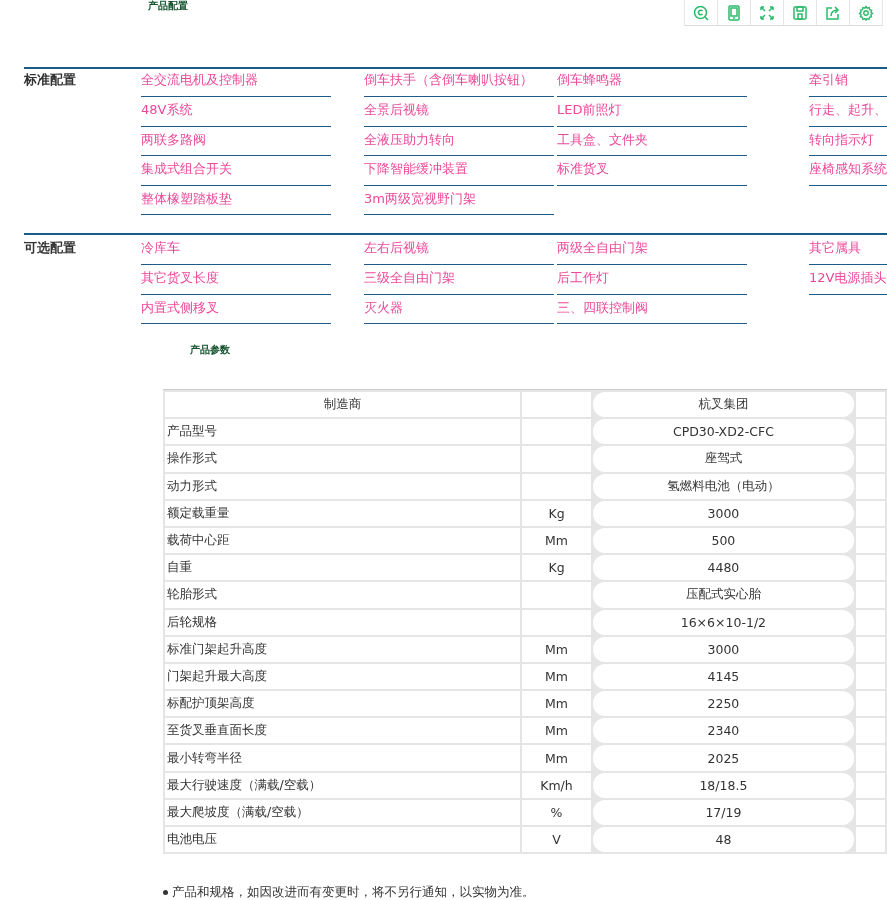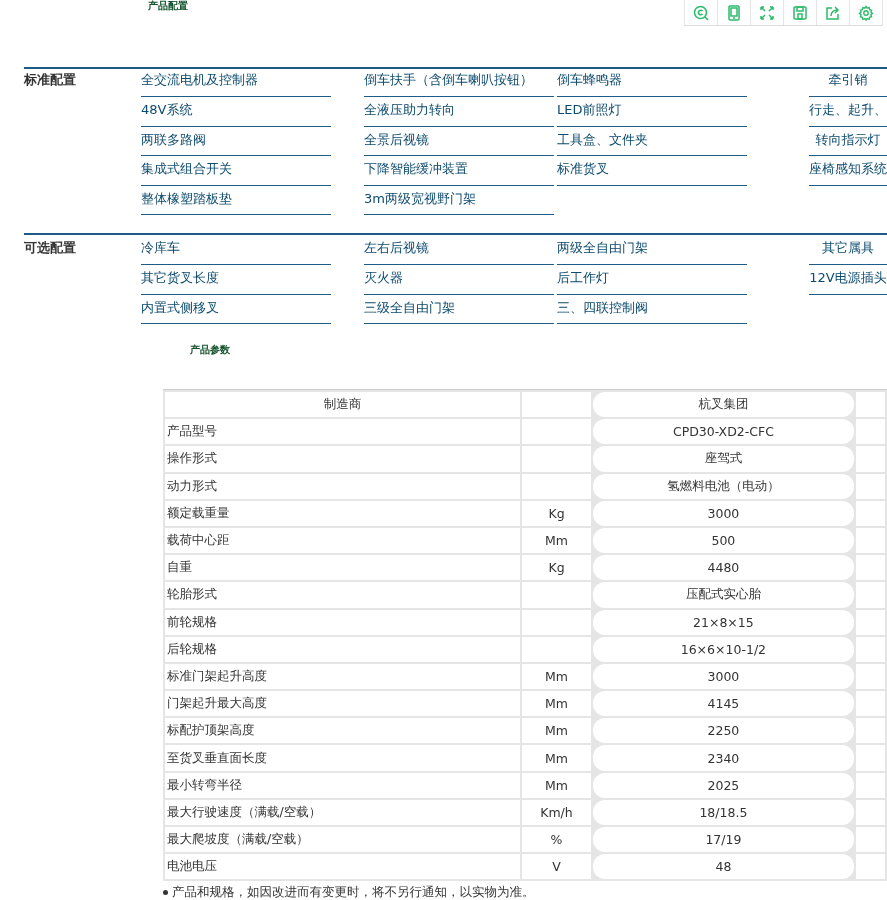--- a/index.html
+++ b/index.html
@@ -11,28 +11,28 @@
     #title-params { left: 190px; top: 343px; }
 
     .toolbar { position: absolute; left: 684px; top: 0; height: 26px; display: flex; border-bottom: 1px solid #dcdcdc; border-left: 1px solid #e6e6e6; }
     .tool-btn { width: 33px; height: 25px; display: flex; align-items: center; justify-content: center; border-right: 1px solid #e6e6e6; cursor: pointer; }
     .tool-btn svg { width: 16px; height: 16px; }
 
     .config-block { position: absolute; left: 0; width: 887px; }
     .config-block .rule { position: absolute; left: 24px; right: 0; height: 2px; background: #1e5b86; top: 0; }
     .config-label { position: absolute; left: 24px; font-weight: bold; font-size: 13px; color: #333; }
     .config-col { position: absolute; width: 190px; }
-    .config-item { height: 29.6px; line-height: 26px; font-size: 13px; color: #0c4a6e; border-bottom: 1.5px solid #1e5b86; white-space: nowrap; overflow: hidden; }
+    .config-item { height: 29.6px; line-height: 26px; font-size: 13px; color: #ec4899; border-bottom: 1.5px solid #1e5b86; white-space: nowrap; overflow: hidden; }
     .config-item:first-child { height: 30px; }
 
     #std { top: 67px; }
     #std .config-label { top: 4px; }
     #opt { top: 233px; }
     #opt .config-label { top: 6px; }
-    .c1 { left: 141px; } .c2 { left: 364px; } .c3 { left: 557px; } .c4 { left: 809px; width: 78px; text-align: center; }
+    .c1 { left: 141px; } .c2 { left: 364px; } .c3 { left: 557px; } .c4 { left: 809px; width: 78px; }
     #std .config-col { top: 0; }
     #opt .config-col { top: 2px; }
 
     .params-table { position: absolute; left: 163px; top: 389px; border-collapse: separate; border-spacing: 2px; border-top: 1px solid #ccc; background: #e5e5e5; }
     .params-table td { background: #fff; height: 25.2px; font-size: 12.5px; color: #333; padding: 0 2px; white-space: nowrap; }
     .params-table td.name { width: 362px; text-align: left; }
     .params-table td.unit { width: 70px; text-align: center; }
     .params-table td.val { width: 266px; text-align: center; border-radius: 12px; }
     .params-table td.extra { width: 30px; }
     .params-table tr.header td.name { text-align: center; }
@@ -94,22 +94,22 @@
   <div class="config-label">标准配置</div>
   <div class="config-col c1">
     <div class="config-item">全交流电机及控制器</div>
     <div class="config-item">48V系统</div>
     <div class="config-item">两联多路阀</div>
     <div class="config-item">集成式组合开关</div>
     <div class="config-item">整体橡塑踏板垫</div>
   </div>
   <div class="config-col c2">
     <div class="config-item">倒车扶手（含倒车喇叭按钮）</div>
+    <div class="config-item">全景后视镜</div>
     <div class="config-item">全液压助力转向</div>
-    <div class="config-item">全景后视镜</div>
     <div class="config-item">下降智能缓冲装置</div>
     <div class="config-item">3m两级宽视野门架</div>
   </div>
   <div class="config-col c3">
     <div class="config-item">倒车蜂鸣器</div>
     <div class="config-item">LED前照灯</div>
     <div class="config-item">工具盒、文件夹</div>
     <div class="config-item">标准货叉</div>
   </div>
   <div class="config-col c4">
@@ -123,22 +123,22 @@
 <div class="config-block" id="opt">
   <div class="rule"></div>
   <div class="config-label">可选配置</div>
   <div class="config-col c1">
     <div class="config-item">冷库车</div>
     <div class="config-item">其它货叉长度</div>
     <div class="config-item">内置式侧移叉</div>
   </div>
   <div class="config-col c2">
     <div class="config-item">左右后视镜</div>
+    <div class="config-item">三级全自由门架</div>
     <div class="config-item">灭火器</div>
-    <div class="config-item">三级全自由门架</div>
   </div>
   <div class="config-col c3">
     <div class="config-item">两级全自由门架</div>
     <div class="config-item">后工作灯</div>
     <div class="config-item">三、四联控制阀</div>
   </div>
   <div class="config-col c4">
     <div class="config-item">其它属具</div>
     <div class="config-item">12V电源插头</div>
   </div>
@@ -190,26 +190,20 @@
         <td class="val">4480</td>
         <td class="extra"></td>
       </tr>
     <tr>
         <td class="name">轮胎形式</td>
         <td class="unit"></td>
         <td class="val">压配式实心胎</td>
         <td class="extra"></td>
       </tr>
     <tr>
-        <td class="name">前轮规格</td>
-        <td class="unit"></td>
-        <td class="val">21×8×15</td>
-        <td class="extra"></td>
-      </tr>
-    <tr>
         <td class="name">后轮规格</td>
         <td class="unit"></td>
         <td class="val">16×6×10-1/2</td>
         <td class="extra"></td>
       </tr>
     <tr>
         <td class="name">标准门架起升高度</td>
         <td class="unit">Mm</td>
         <td class="val">3000</td>
         <td class="extra"></td>

